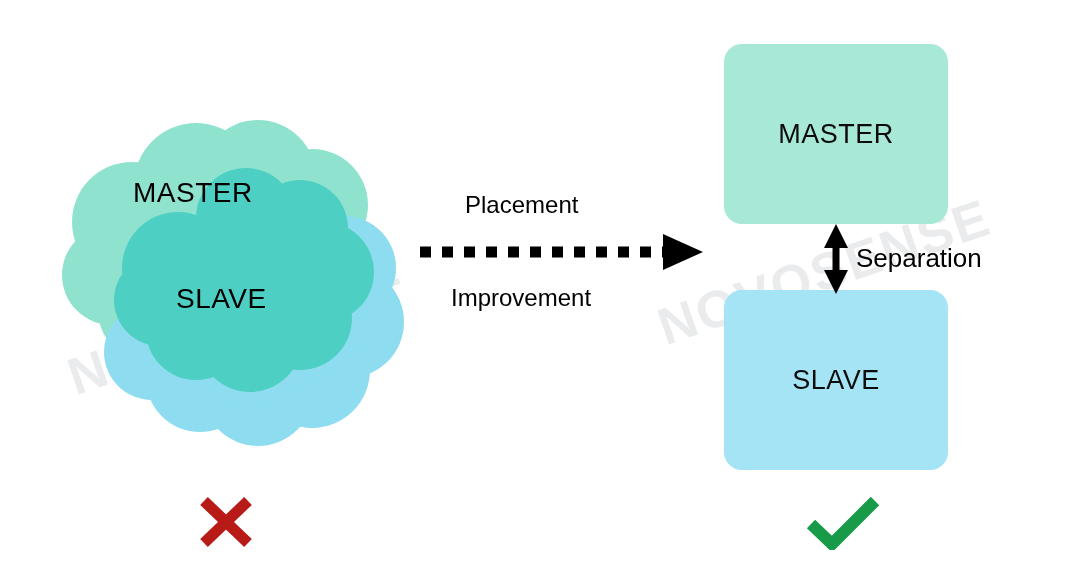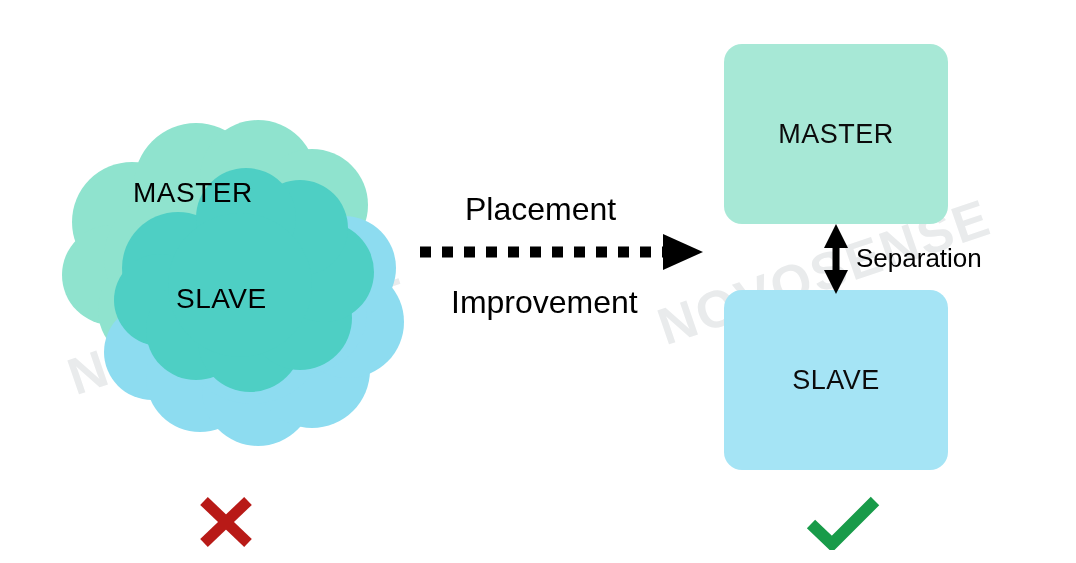--- a/index.html
+++ b/index.html
@@ -62,21 +62,21 @@
     justify-content: center;
   }
   .box-label {
     font-size: 27px;
     color: #0b0b0b;
     letter-spacing: 0.5px;
     white-space: nowrap;
   }
   .flow-label {
     position: absolute;
-    font-size: 32px;
+    font-size: 24px;
     color: #000000;
     white-space: nowrap;
   }
   .sep-label {
     position: absolute;
     font-size: 26px;
     color: #000000;
     white-space: nowrap;
   }
   .verdict {

